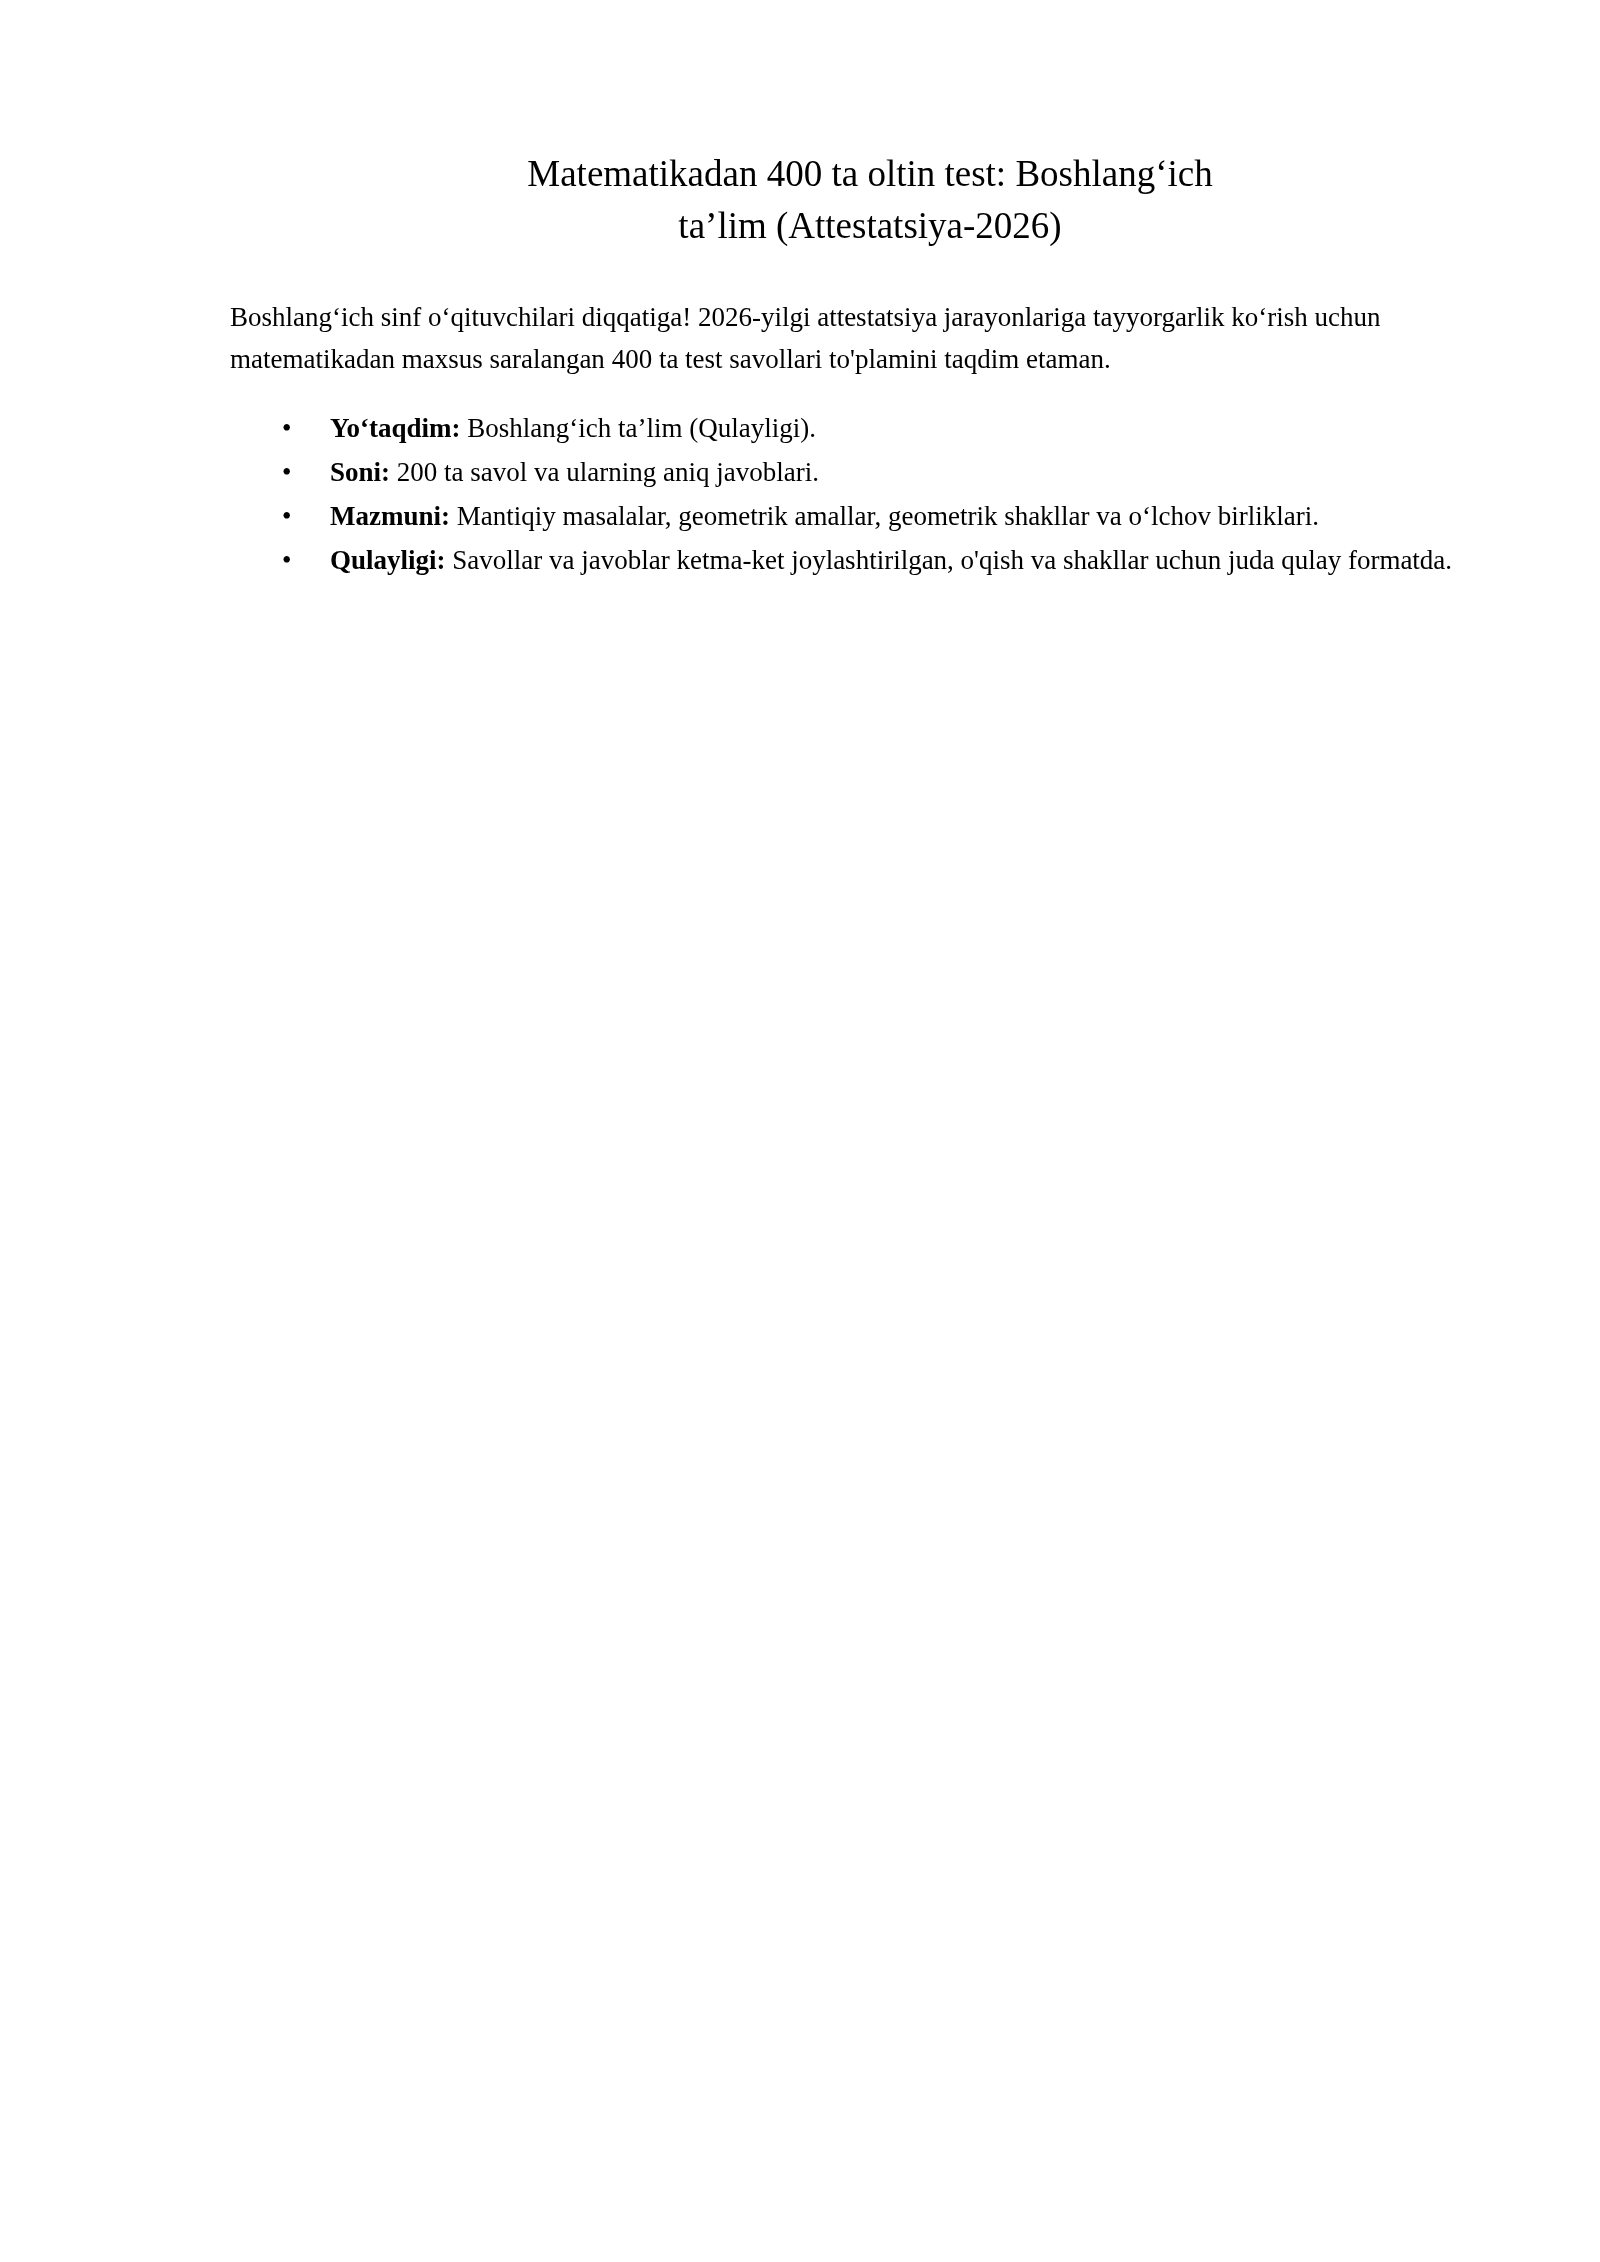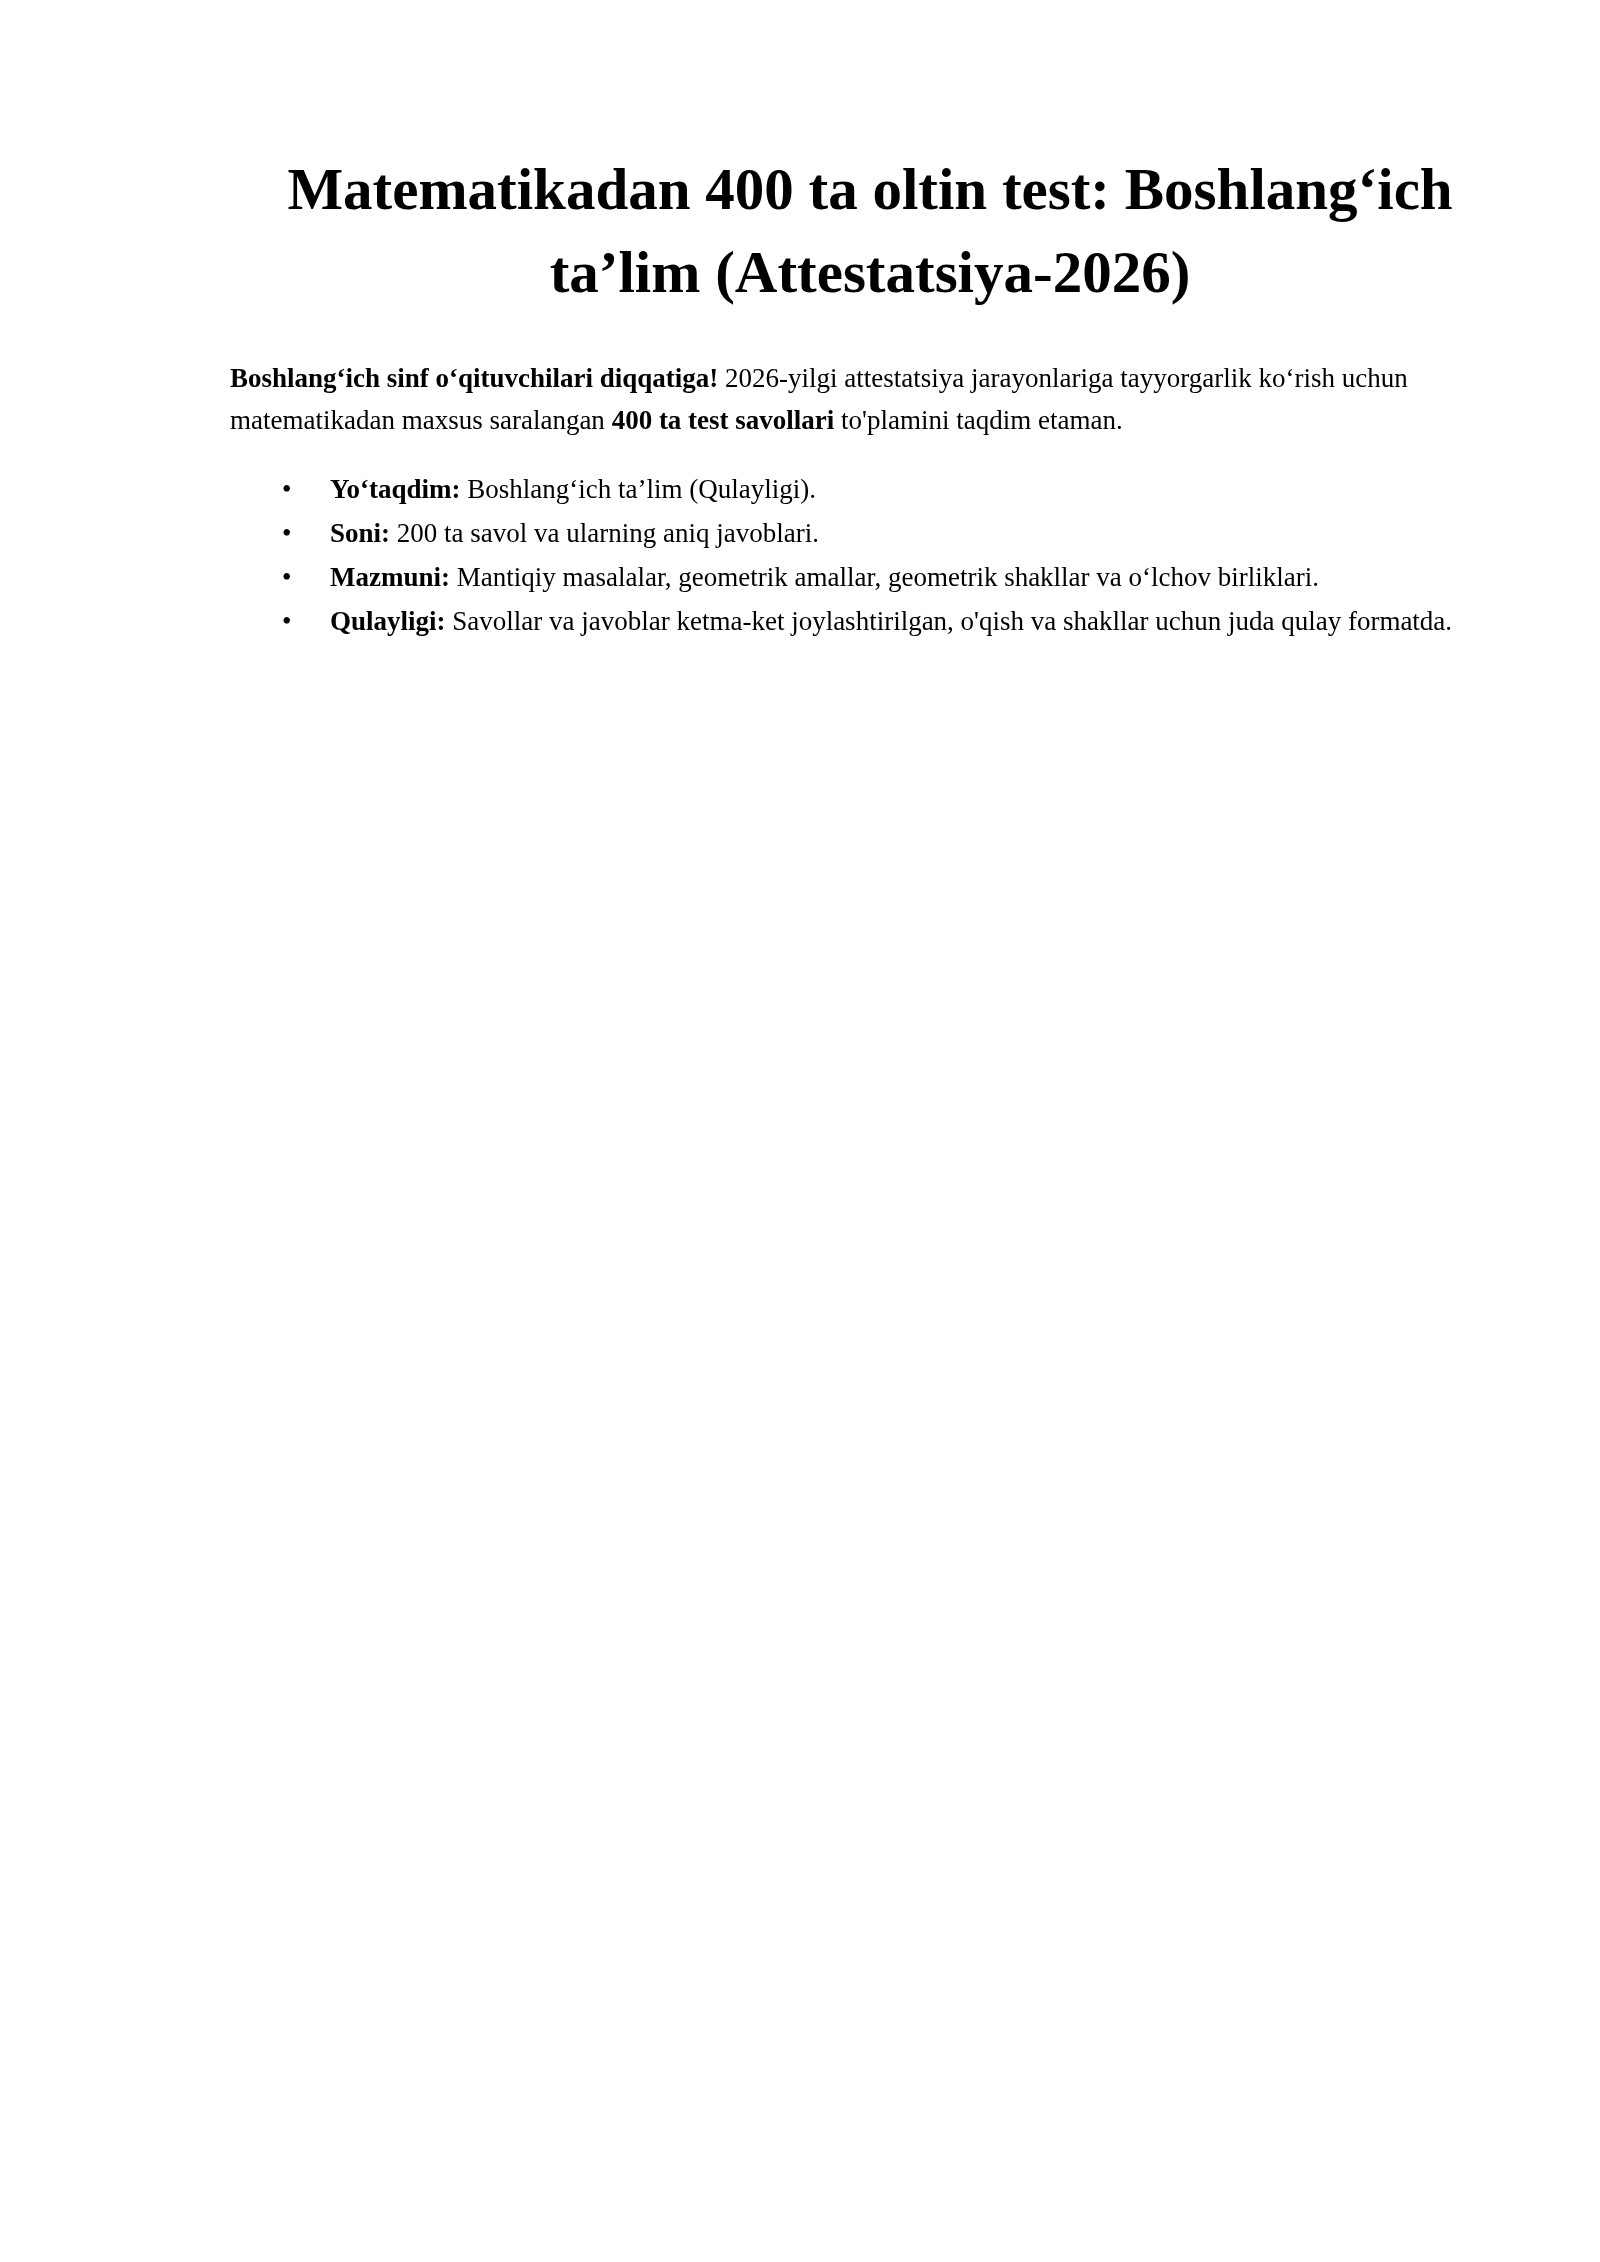--- a/index.html
+++ b/index.html
@@ -23,37 +23,37 @@
   }
   .content {
     position: absolute;
     left: 230px;
     top: 0;
     width: 1280px;
     padding-top: 148px;
   }
   .doc-title {
     margin: 0;
-    font-size: 59px;
-    font-weight: bold;
+    font-size: 37px;
+    font-weight: normal;
     line-height: 1.4;
     text-align: center;
     letter-spacing: 0px;
   }
   .doc-title .title-line {
     display: block;
   }
   .intro {
     margin: 44px 0 0 0;
     font-size: 27px;
     line-height: 42px;
     text-align: left;
   }
   .intro b {
-    font-weight: bold;
+    font-weight: normal;
   }
   .bullet-list {
     list-style: none;
     margin: 26px 0 0 0;
     padding: 0 0 0 100px;
     font-size: 27px;
     line-height: 44px;
   }
   .bullet-list li {
     position: relative;

